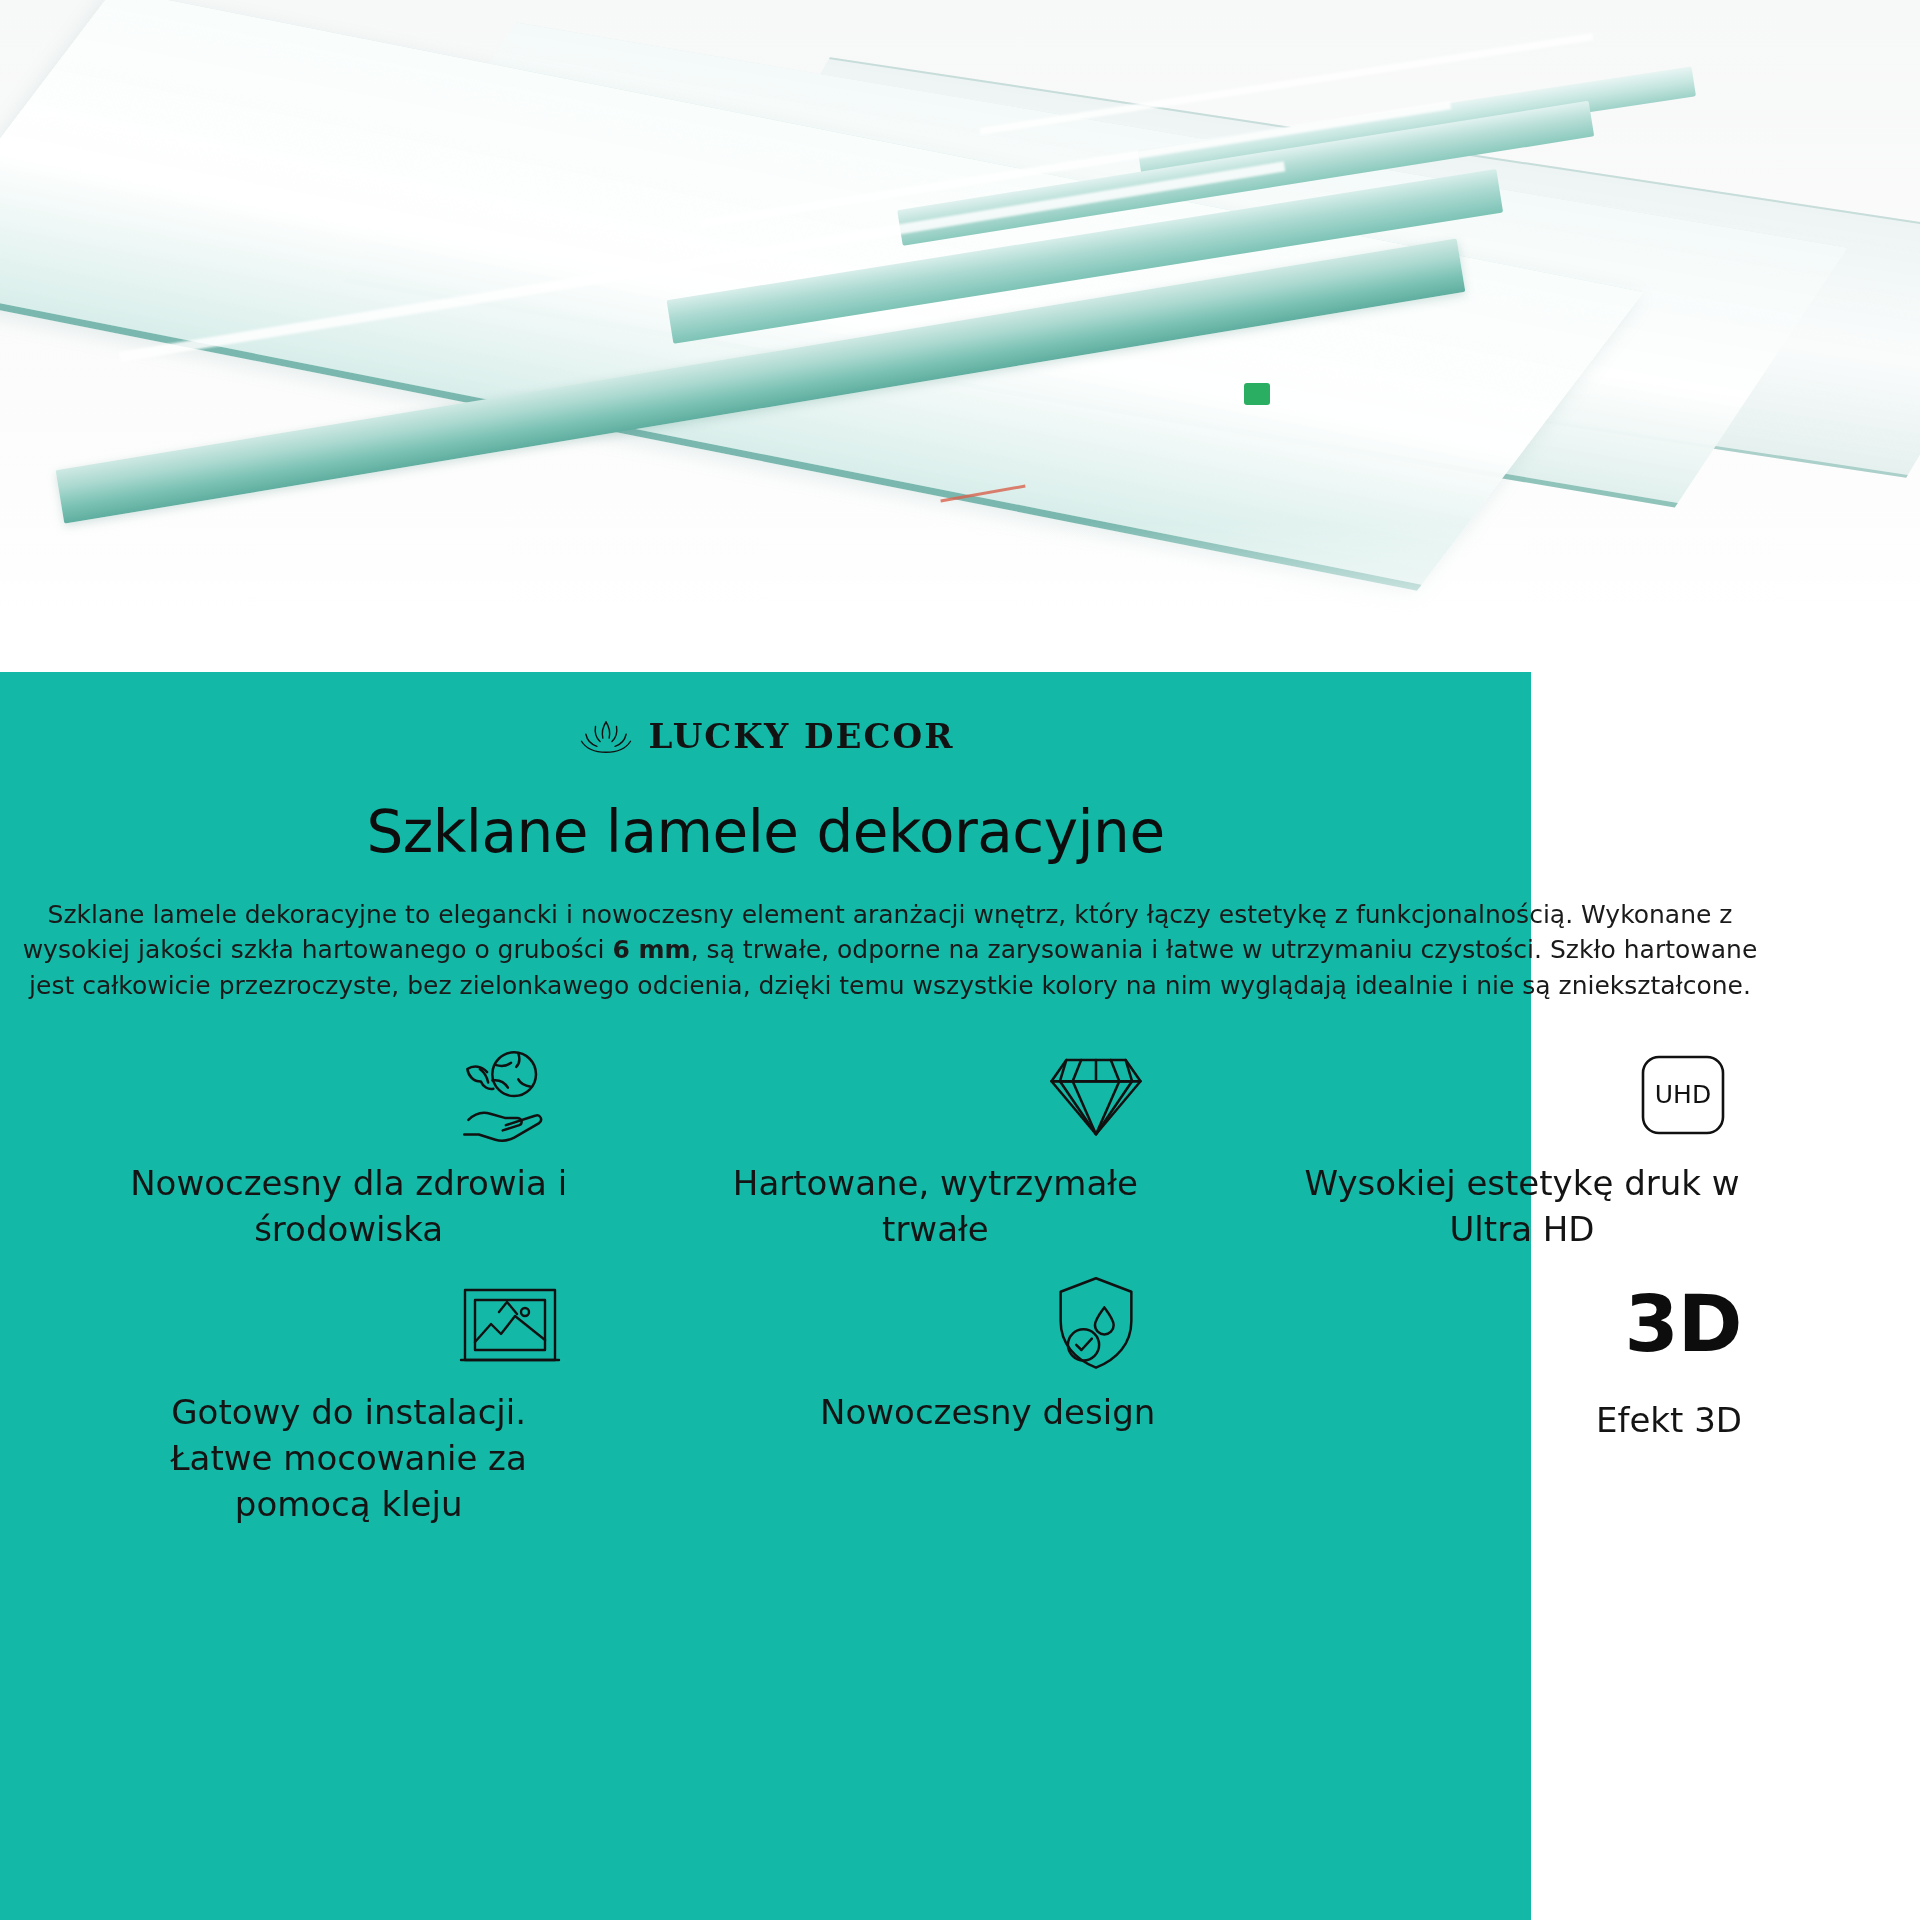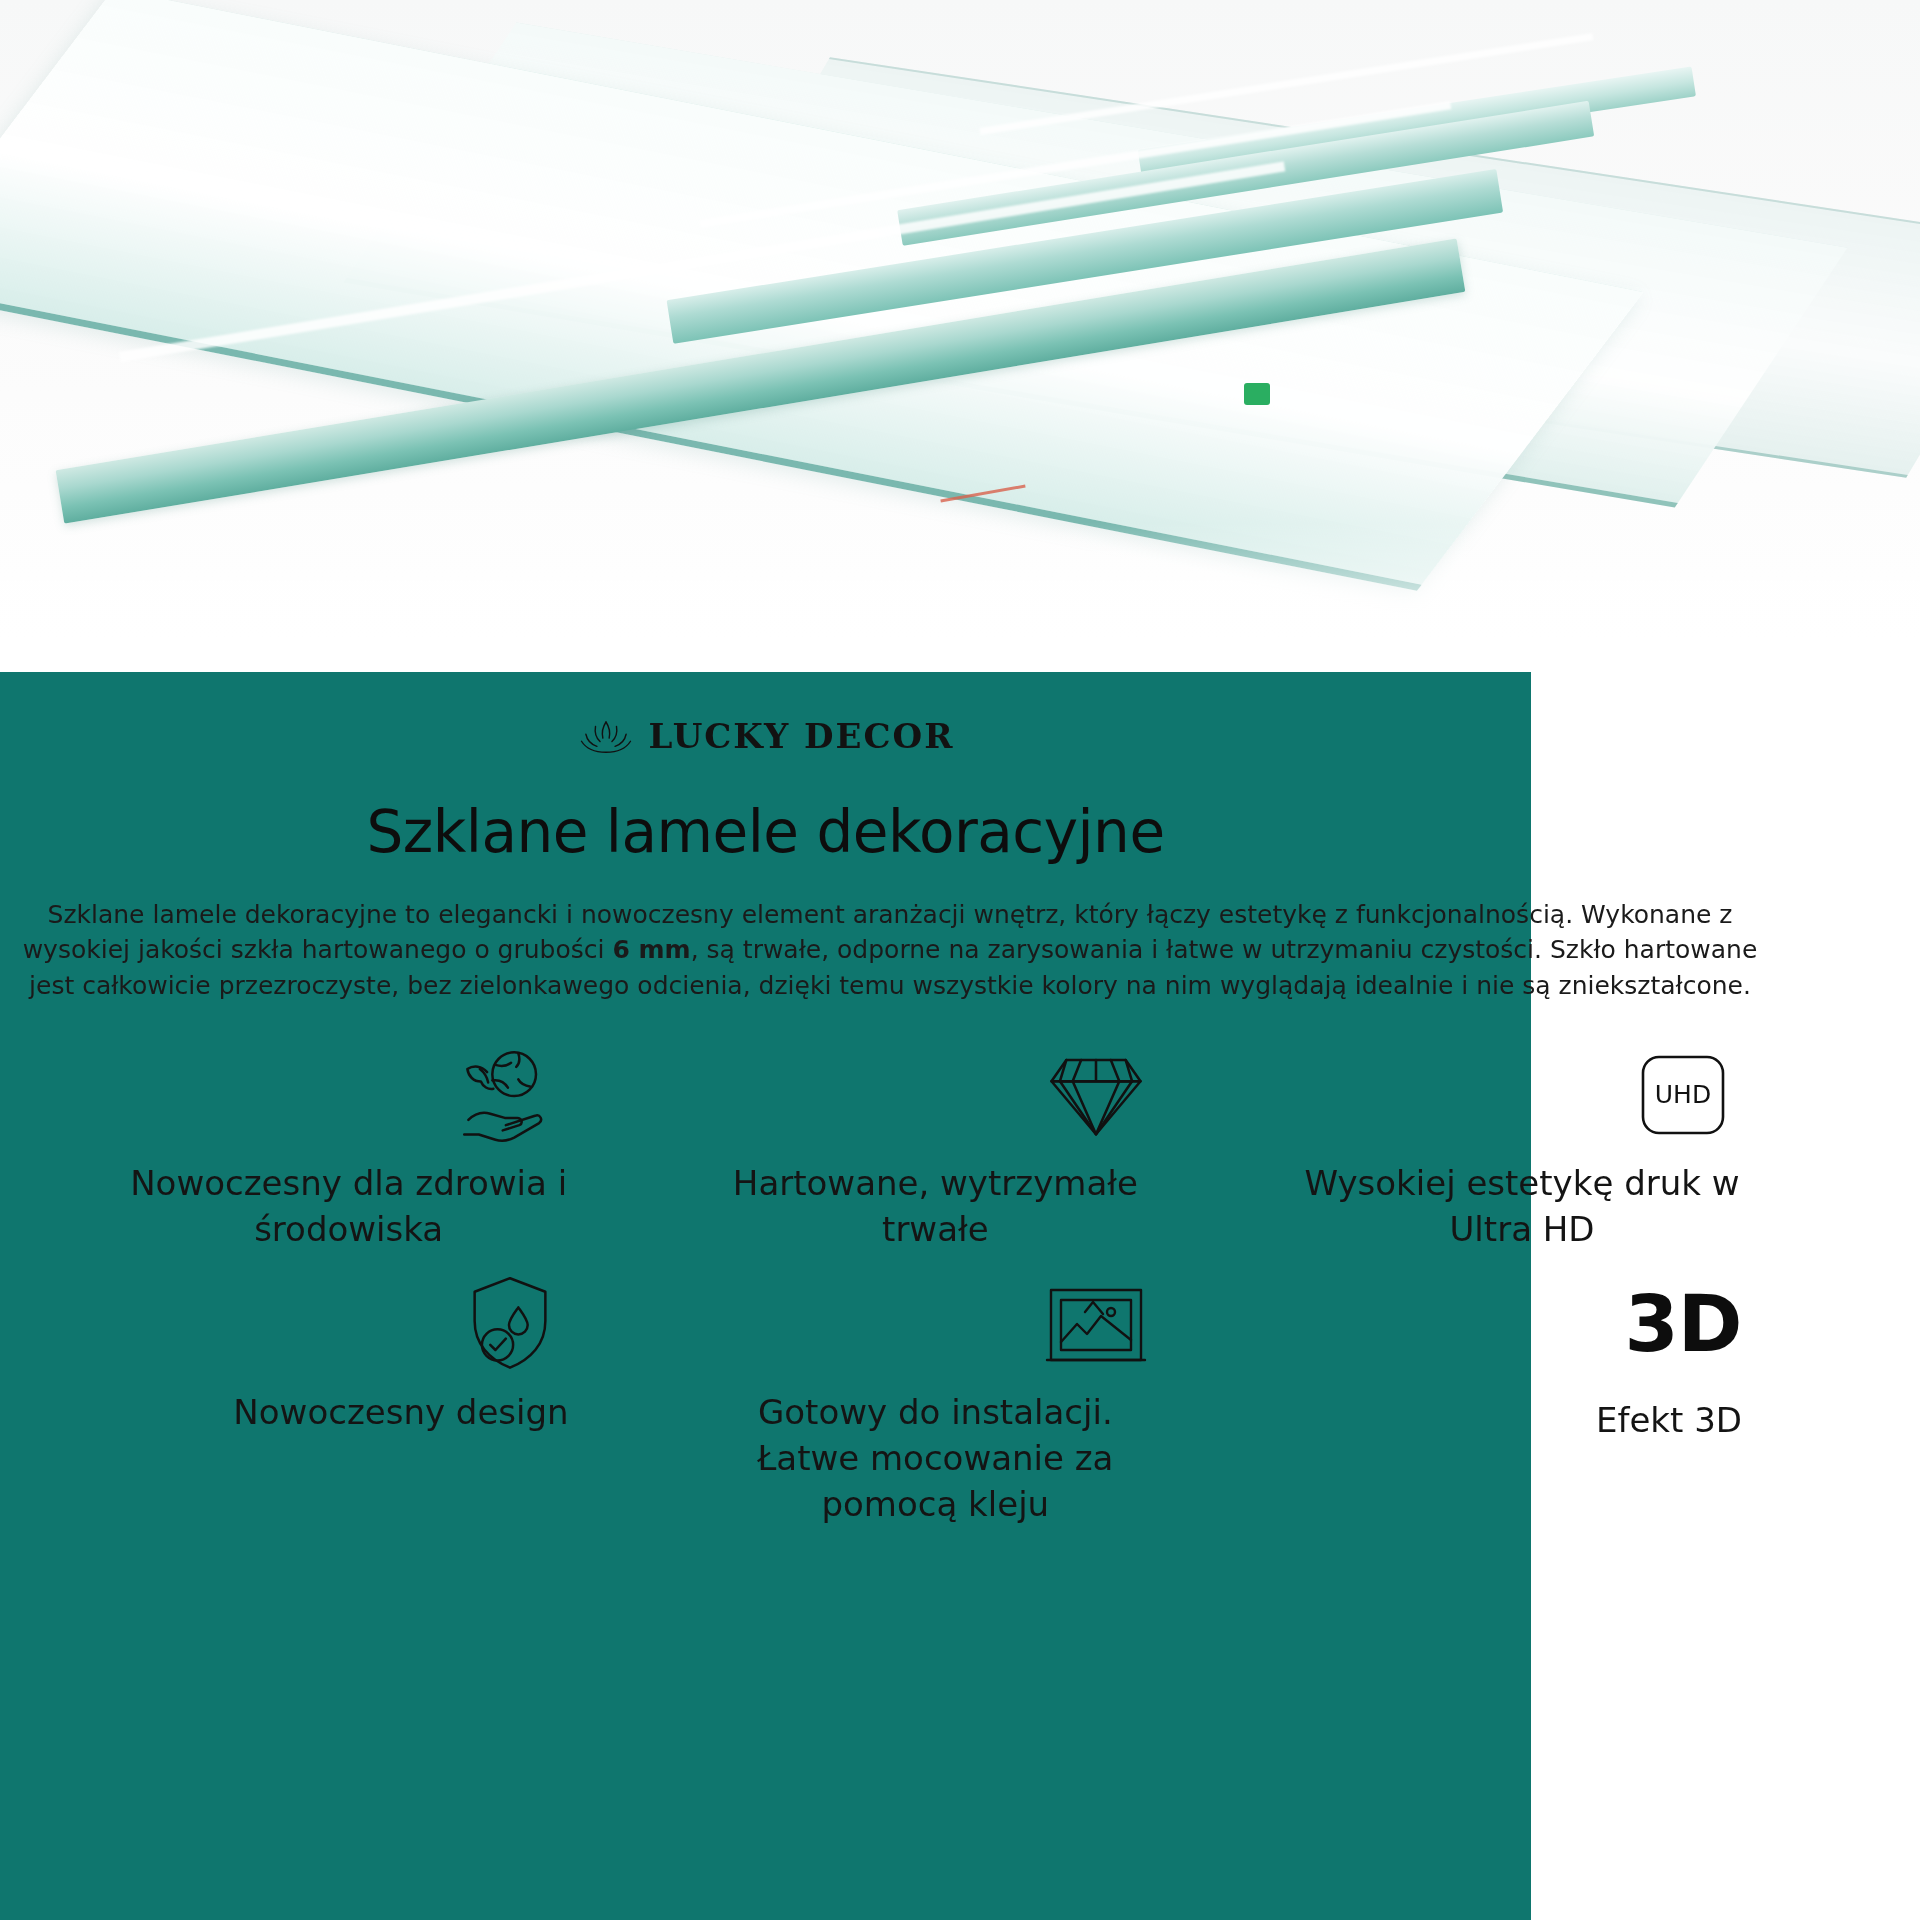--- a/index.html
+++ b/index.html
@@ -12,21 +12,21 @@
     height: 1920px;
     font-family: "DejaVu Sans", "Liberation Sans", sans-serif;
     color: #111111;
     overflow: hidden;
   }
 
   .page {
     position: relative;
     width: 1531px;
     height: 1920px;
-    background: #0f766e;
+    background: #14b8a6;
     display: flex;
     flex-direction: column;
   }
 
   
   .hero {
     position: relative;
     width: 1920px;
     height: 672px;
     overflow: hidden;
@@ -298,44 +298,44 @@
         <svg viewBox="0 0 104 96" width="104" height="96" fill="none" stroke="#111" stroke-width="2.6" stroke-linecap="round" stroke-linejoin="round">
           <rect x="12" y="10" width="80" height="76" rx="16"></rect>
           <text x="52" y="56" text-anchor="middle" font-family="DejaVu Sans, Liberation Sans, sans-serif" font-size="25" fill="#111" stroke="none">UHD</text>
         </svg>
       </span>
       <div class="feature-label">Wysokiej estetykę druk w Ultra HD</div>
     </div>
 
     <div class="feature">
       <span class="feature-icon">
-        <svg viewBox="0 0 96 100" width="100" height="104" fill="none" stroke="#111" stroke-width="2.4" stroke-linecap="round" stroke-linejoin="round">
-          <path d="M48 6l34 13v28c0 22-14 37-34 45C28 84 14 69 14 47V19L48 6z"></path>
-          <path d="M56 34c5 7 9 12 9 17a9 9 0 0 1-18 0c0-5 4-10 9-17z"></path>
-          <circle cx="36" cy="70" r="15"></circle>
-          <path d="M29 70l5 5 10-11"></path>
-        </svg>
-      </span>
-      <div class="feature-label">Nowoczesny design</div>
-    </div>
-
-    <div class="feature">
-      <span class="feature-icon">
         <svg viewBox="0 0 110 96" width="110" height="96" fill="none" stroke="#111" stroke-width="2.4" stroke-linecap="round" stroke-linejoin="round">
           <rect x="10" y="14" width="90" height="70"></rect>
           <rect x="20" y="24" width="70" height="50"></rect>
           <path d="M20 66l16-18 10 10 14-18 30 24"></path>
           <path d="M44 36l8-10 10 12"></path>
           <circle cx="70" cy="36" r="4"></circle>
           <path d="M6 84h98"></path>
         </svg>
       </span>
       <div class="feature-label">Gotowy do instalacji. Łatwe mocowanie za pomocą kleju</div>
     </div>
 
+    <div class="feature">
+      <span class="feature-icon">
+        <svg viewBox="0 0 96 100" width="100" height="104" fill="none" stroke="#111" stroke-width="2.4" stroke-linecap="round" stroke-linejoin="round">
+          <path d="M48 6l34 13v28c0 22-14 37-34 45C28 84 14 69 14 47V19L48 6z"></path>
+          <path d="M56 34c5 7 9 12 9 17a9 9 0 0 1-18 0c0-5 4-10 9-17z"></path>
+          <circle cx="36" cy="70" r="15"></circle>
+          <path d="M29 70l5 5 10-11"></path>
+        </svg>
+      </span>
+      <div class="feature-label">Nowoczesny design</div>
+    </div>
+
     <div class="feature feature--3d">
       <span class="feature-icon">
         <span class="icon-3d">3D</span>
       </span>
       <div class="feature-label">Efekt 3D</div>
     </div>
 
   </div>
 </div>
 

